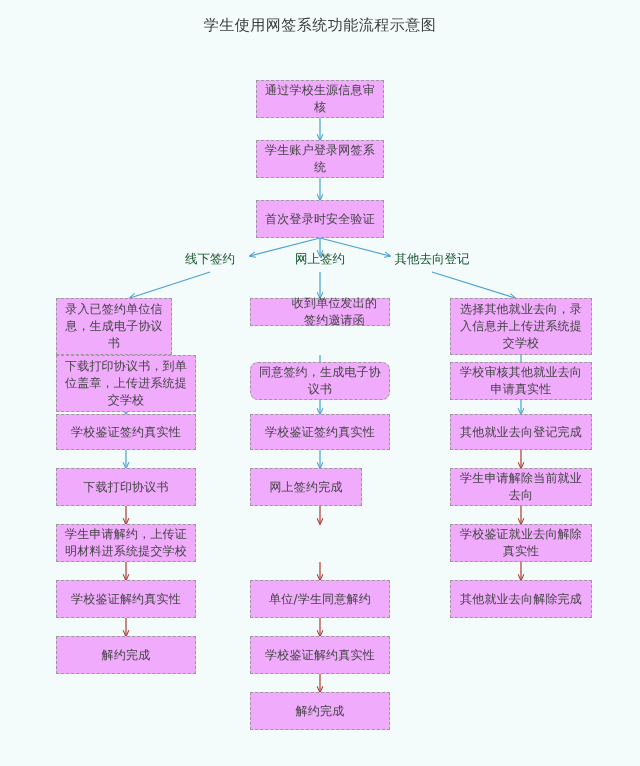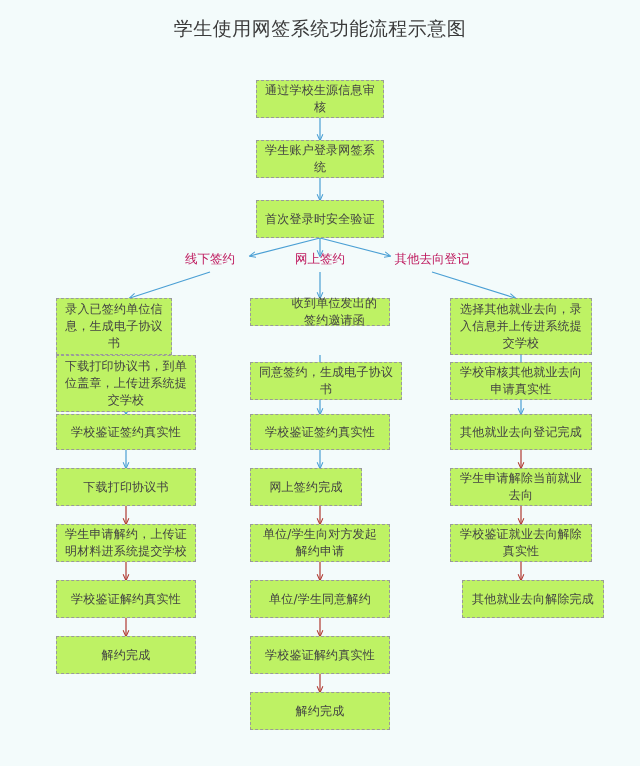--- a/index.html
+++ b/index.html
@@ -26,48 +26,48 @@
     width: 640px;
     height: 766px;
     pointer-events: none;
   }
   .title {
     position: absolute;
     left: 0;
     top: 16px;
     width: 640px;
     text-align: center;
-    font-size: 19px;
+    font-size: 15px;
     color: #3b3b3b;
     letter-spacing: 0.5px;
     font-family: Liberation Serif, serif;
   }
   .node {
     position: absolute;
     box-sizing: border-box;
-    background: #bef264;
+    background: #f0abfc;
     border: 1px dashed #9a9a9a;
     color: #434343;
     font-size: 12px;
     line-height: 17px;
     text-align: center;
     display: flex;
     align-items: center;
     justify-content: center;
     padding: 3px 6px;
     letter-spacing: 0.2px;
   }
   .node span {
     display: block;
     width: 100%;
   }
   .branch-label {
     position: absolute;
     font-size: 12.5px;
-    color: #be185d;
+    color: #14532d;
     text-align: center;
     white-space: nowrap;
   }
 </style>
 </head>
 <body>
 
 <div id="canvas">
 
   <div class="title">学生使用网签系统功能流程示意图</div>
@@ -160,32 +160,29 @@
   <div class="node" style="left:56px; top:580px; width:140px; height:38px;">
     <span>学校鉴证解约真实性</span>
   </div>
   <div class="node" style="left:56px; top:636px; width:140px; height:38px;">
     <span>解约完成</span>
   </div>
 
   <div class="node" style="left:250px; top:298px; width:140px; height:28px;padding-left:35px;">
     <span>收到单位发出的签约邀请函</span>
   </div>
-  <div class="node" style="left:250px; top:362px; width:152px; height:38px;">
+  <div class="node" style="left:250px; top:362px; width:140px; height:38px;border-radius:8px;">
     <span>同意签约，生成电子协议书</span>
   </div>
   <div class="node" style="left:250px; top:414px; width:140px; height:36px;">
     <span>学校鉴证签约真实性</span>
   </div>
   <div class="node" style="left:250px; top:468px; width:112px; height:38px;text-align:center;">
     <span>网上签约完成</span>
   </div>
-  <div class="node" style="left:250px; top:524px; width:140px; height:38px;">
-    <span>单位/学生向对方发起解约申请</span>
-  </div>
   <div class="node" style="left:250px; top:580px; width:140px; height:38px;">
     <span>单位/学生同意解约</span>
   </div>
   <div class="node" style="left:250px; top:636px; width:140px; height:38px;">
     <span>学校鉴证解约真实性</span>
   </div>
   <div class="node" style="left:250px; top:692px; width:140px; height:38px;">
     <span>解约完成</span>
   </div>
 
@@ -197,17 +194,17 @@
   </div>
   <div class="node" style="left:450px; top:414px; width:142px; height:36px;">
     <span>其他就业去向登记完成</span>
   </div>
   <div class="node" style="left:450px; top:468px; width:142px; height:38px;">
     <span>学生申请解除当前就业去向</span>
   </div>
   <div class="node" style="left:450px; top:524px; width:142px; height:38px;">
     <span>学校鉴证就业去向解除真实性</span>
   </div>
-  <div class="node" style="left:450px; top:580px; width:142px; height:38px;margin-left:12px;">
+  <div class="node" style="left:450px; top:580px; width:142px; height:38px;">
     <span>其他就业去向解除完成</span>
   </div>
 
 </div>
 
 </body></html>

